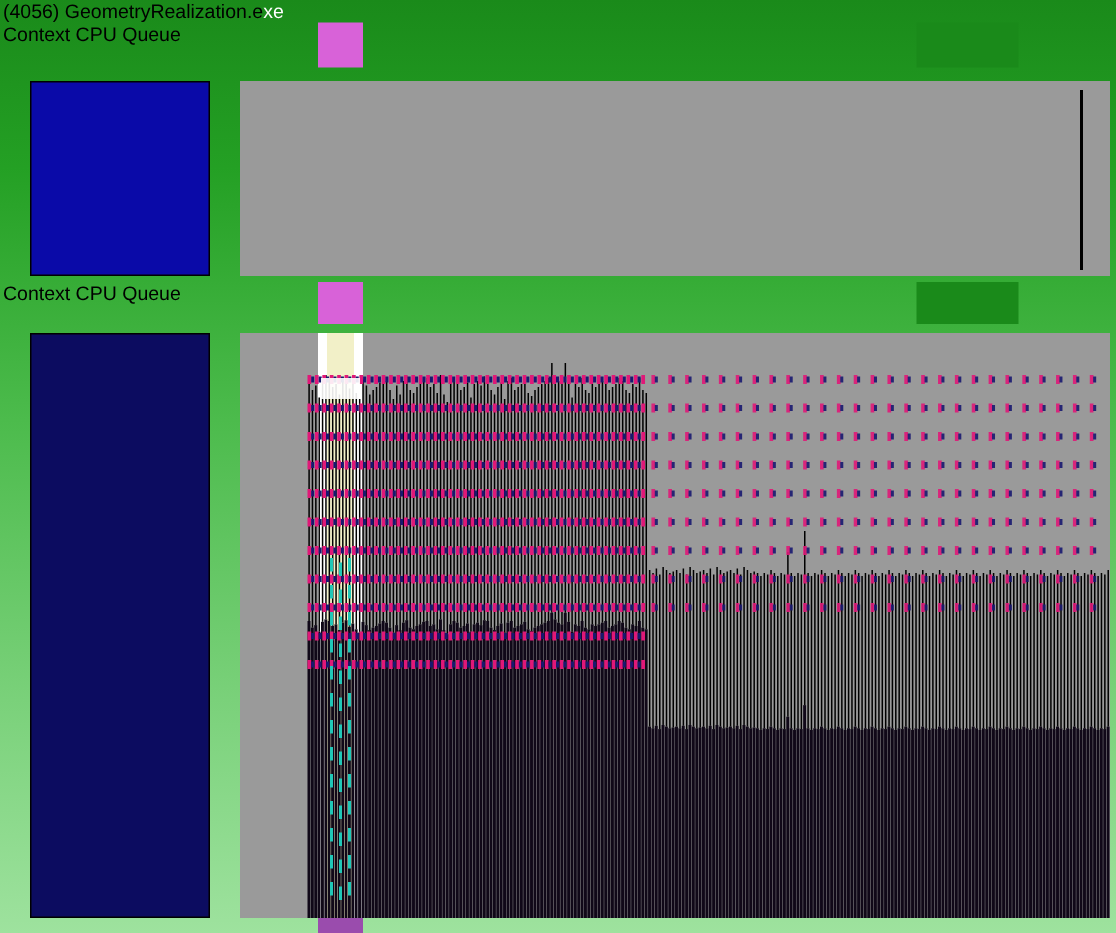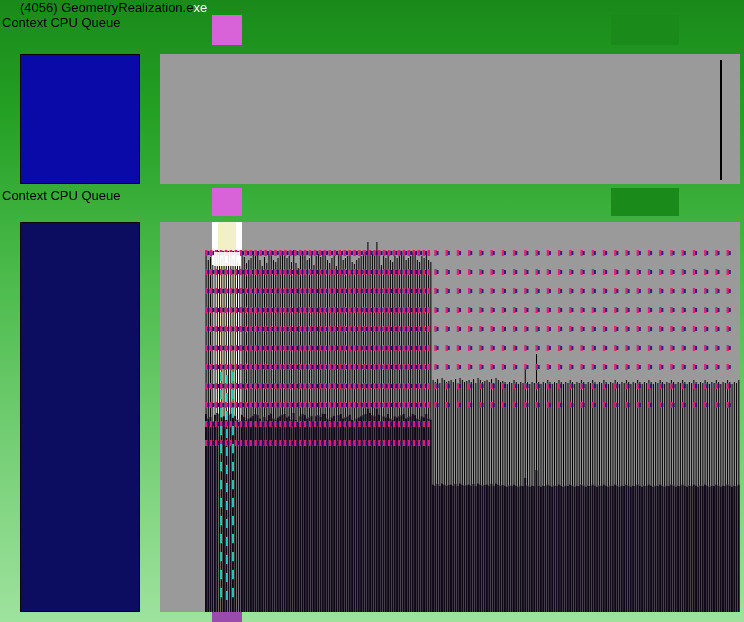--- a/index.html
+++ b/index.html
@@ -1,18 +1,18 @@
 <!DOCTYPE html>
 <html><head>
 <meta charset="utf-8">
 <style>
   html,body{margin:0;padding:0;width:744px;height:622px;overflow:hidden;font-family:Arial,Helvetica,sans-serif;font-size:13px;}
   #root{position:relative;width:744px;height:622px;background:linear-gradient(180deg,#1a8a1a 0%,#24a024 18%,#4cbb4c 45%,#7ad17a 75%,#9ee29e 100%);}
   .header-row{position:absolute;left:0;width:744px;height:15px;}
-  .title-text{color:#000;line-height:15px;padding-left:20px;white-space:nowrap;margin-top:12px;}
+  .title-text{color:#000;line-height:15px;padding-left:2px;white-space:nowrap;margin-top:12px;}
   .title-ext{color:#fff;}
   .cpu-row{position:absolute;left:0;width:679px;height:30px;}
   .cpu-label{position:absolute;left:2px;top:0;color:#000;line-height:15px;}
   .cpu-marker{position:absolute;top:0;bottom:0;background:#d862d8;}
   .cpu-end{position:absolute;top:0;bottom:0;right:0;background:#1a8a1a;}
   .thumb{position:absolute;left:20px;width:120px;background:#0a0aa0;border:1px solid #000;box-sizing:border-box;}
   .timeline{position:absolute;left:160px;width:580px;background:#9a9a9a;overflow:hidden;}
   .right-bar{position:absolute;right:18px;top:6px;width:2px;background:#000;}
   .playhead{position:absolute;top:0;bottom:0;width:30px;}
   .playhead .ph-left{position:absolute;left:0;top:0;bottom:0;width:6px;background:#fff;}

